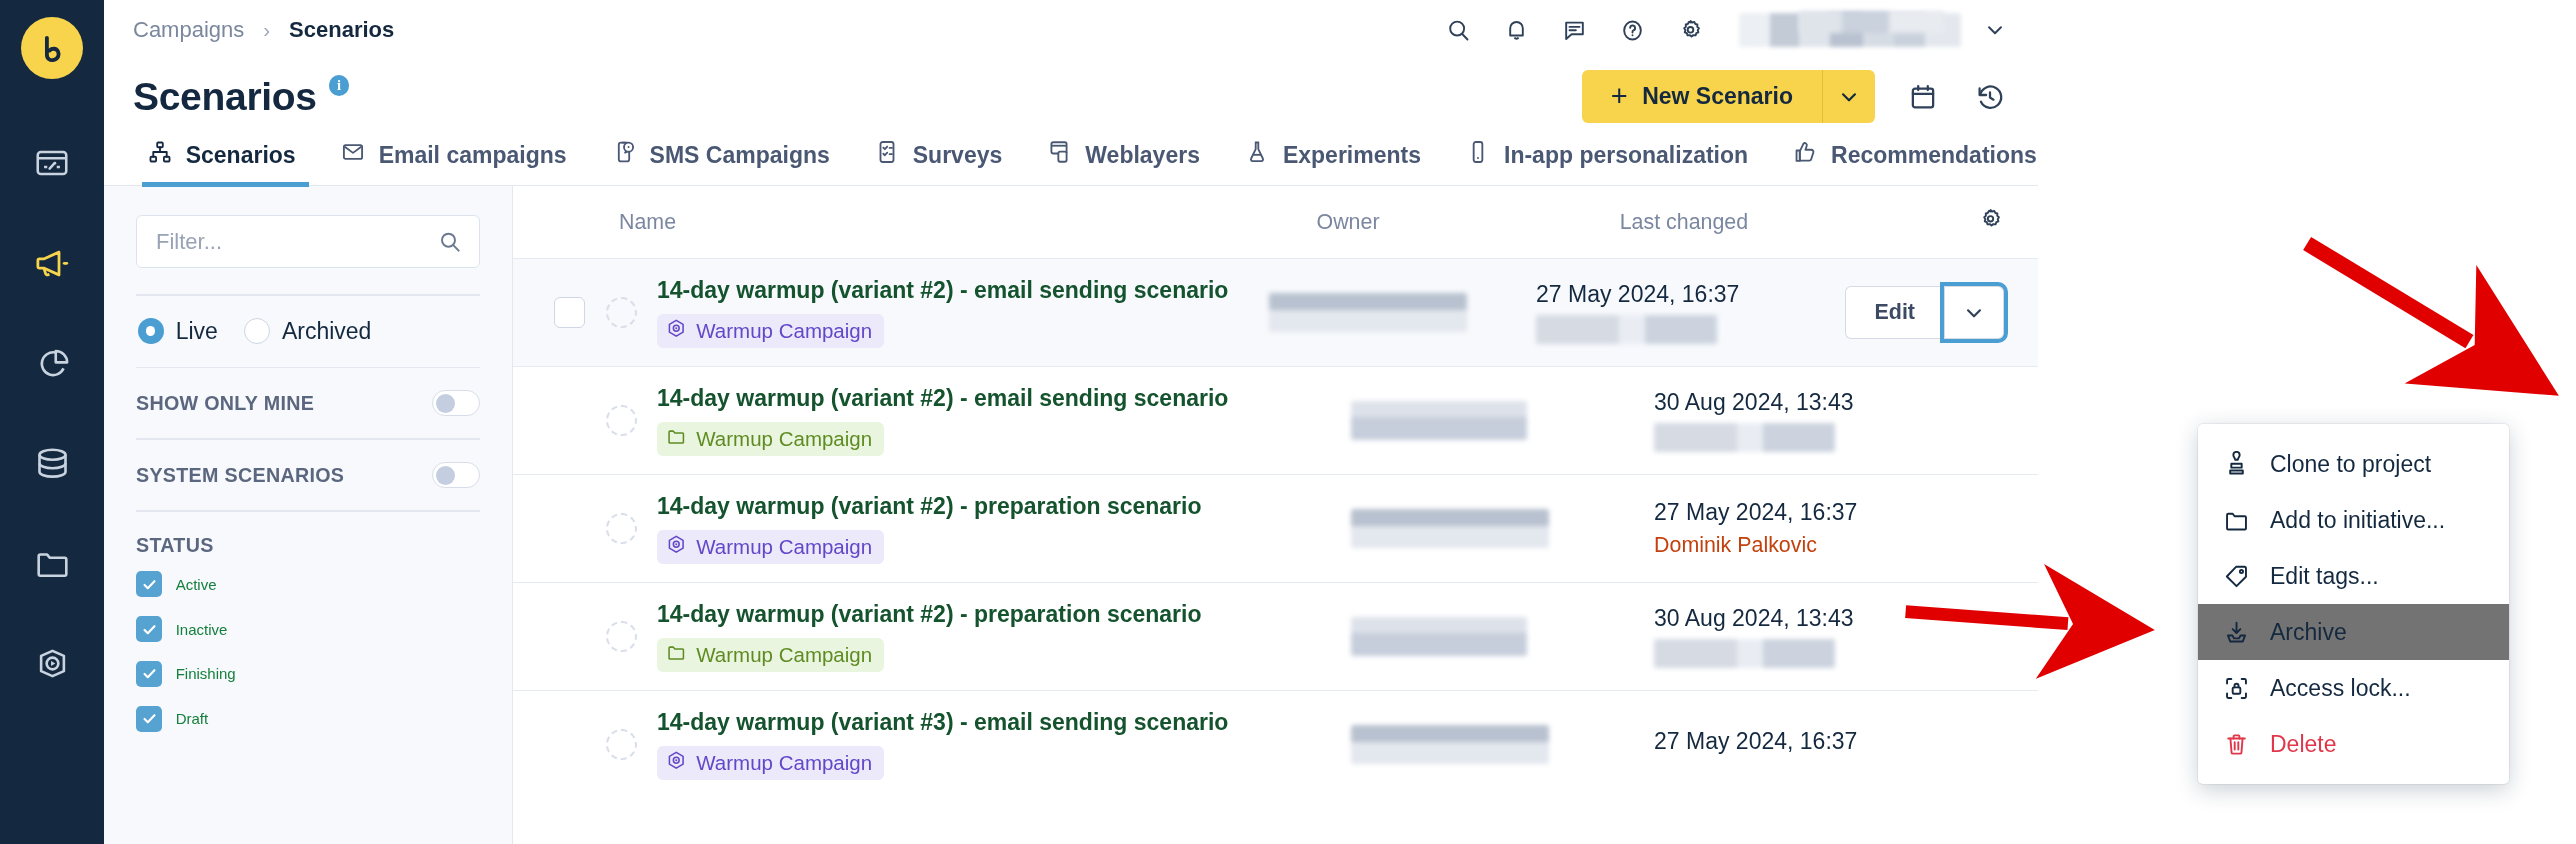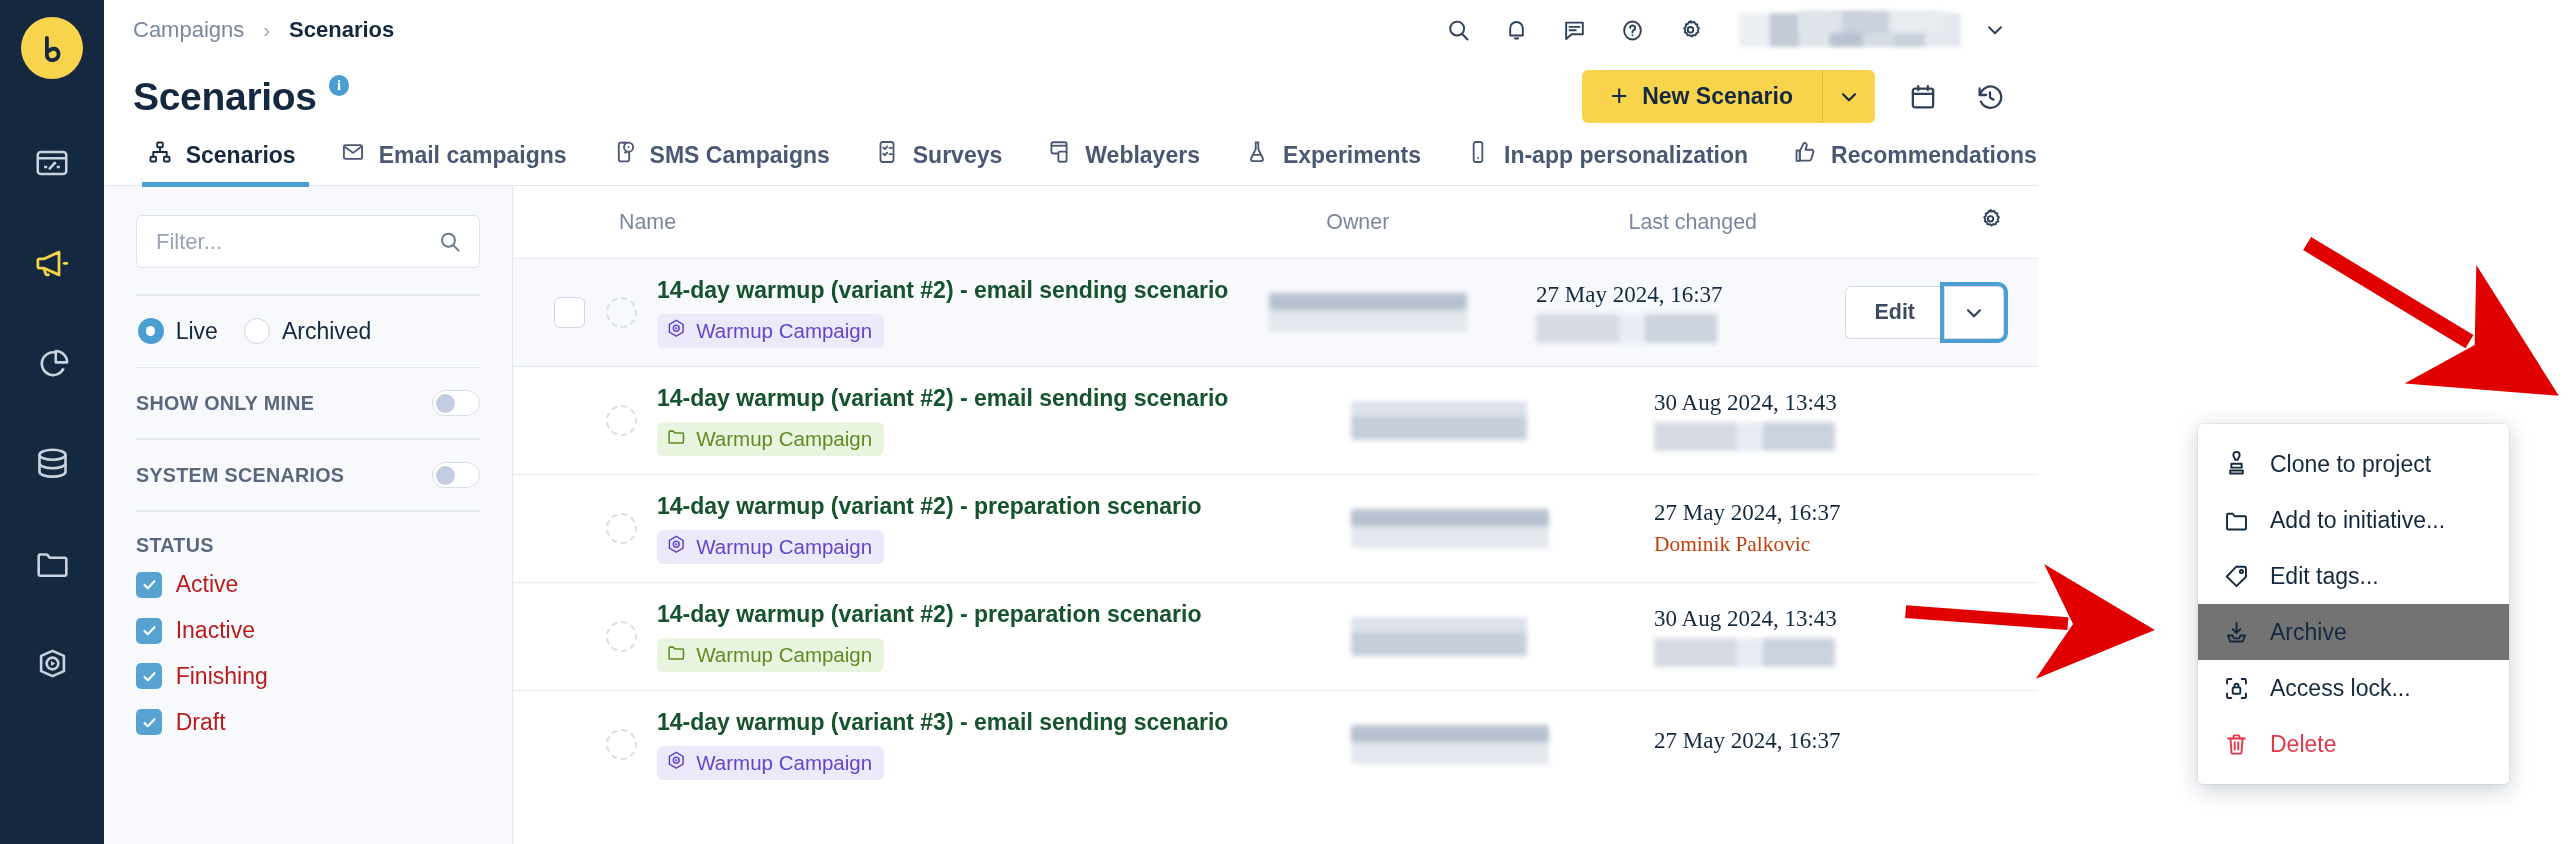--- a/index.html
+++ b/index.html
@@ -129,27 +129,27 @@
     display:flex; align-items:center; padding:0 2.6px; cursor:pointer;
   }
   .toggle i { width:19px; height:19px; border-radius:50%; background:#c5cde0; display:block; }
   .status-title { font-size:19.7px; font-weight:bold; color:#5b677e; letter-spacing:0.3px; padding: 22px 0 5.1px 0;}
   .check-row { display:flex; align-items:center; gap:13.7px; padding: 9.4px 0; cursor:pointer; }
   .cbox {
     width:26px; height:26px; border-radius:5.1px; background:#56a3d1;
     display:flex; align-items:center; justify-content:center;
   }
   .cbox svg { display:block; }
-  .check-label { font-size:23px; color:#b91c1c; }
+  .check-label { font-size:15px; color:#15803d; }
 
   
   .tablewrap { flex:1; min-width:0; background:#fff; position:relative; }
   .thead {
     display:flex; align-items:center; height: 72px; padding: 0 34px 0 41px;
-    font-size:21.4px; color:#7b87a0; position:relative;
+    font-size:21.4px; color:#7b87a0; position:relative;gap:9px;
   }
   .th-name { width: 966px; padding-left:65px; }
   .th-owner { width: 385px; }
   .th-changed { width: 444px; }
   .th-spacer { flex:1; }
   .th-gear { cursor:pointer; }
 
   .row {
     display:flex; align-items:center; min-height:108px; padding: 0 34px 0 41px;
     border-top: 1.7px solid #e6ebf3; position:relative;
@@ -176,21 +176,21 @@
   .owner-blur {
     width: 198px; height: 39px; border-radius:2.6px;
     background: linear-gradient(180deg,
       #b8c1cf 0 44%, #e3e7ee 44% 100%);
     filter: blur(2.6px);
   }
   .owner-blur.v2 {
     background: linear-gradient(180deg,#dde2ea 0 42%, #c6cedb 42% 100%);
     width: 176px;
   }
-  .changedcell { width: 444px; font-family: Liberation Serif, serif; }
+  .changedcell { width: 444px; }
   .changed-date { font-size:23px; color:#14293f; margin-bottom:6.8px; }
   .changed-blur {
     width: 181px; height: 29px; border-radius:2.6px;
     background: linear-gradient(90deg,#d5dae3 0 46%, #e9edf3 46% 60%, #ccd3de 60% 100%);
     filter: blur(2.7px);
   }
   .changed-name { font-size:21.4px; color:#c2410c; }
   .row-actions { flex:1; display:flex; justify-content:flex-end; align-items:center; }
   .editgroup { display:flex; align-items:stretch; }
   .edit-btn {

